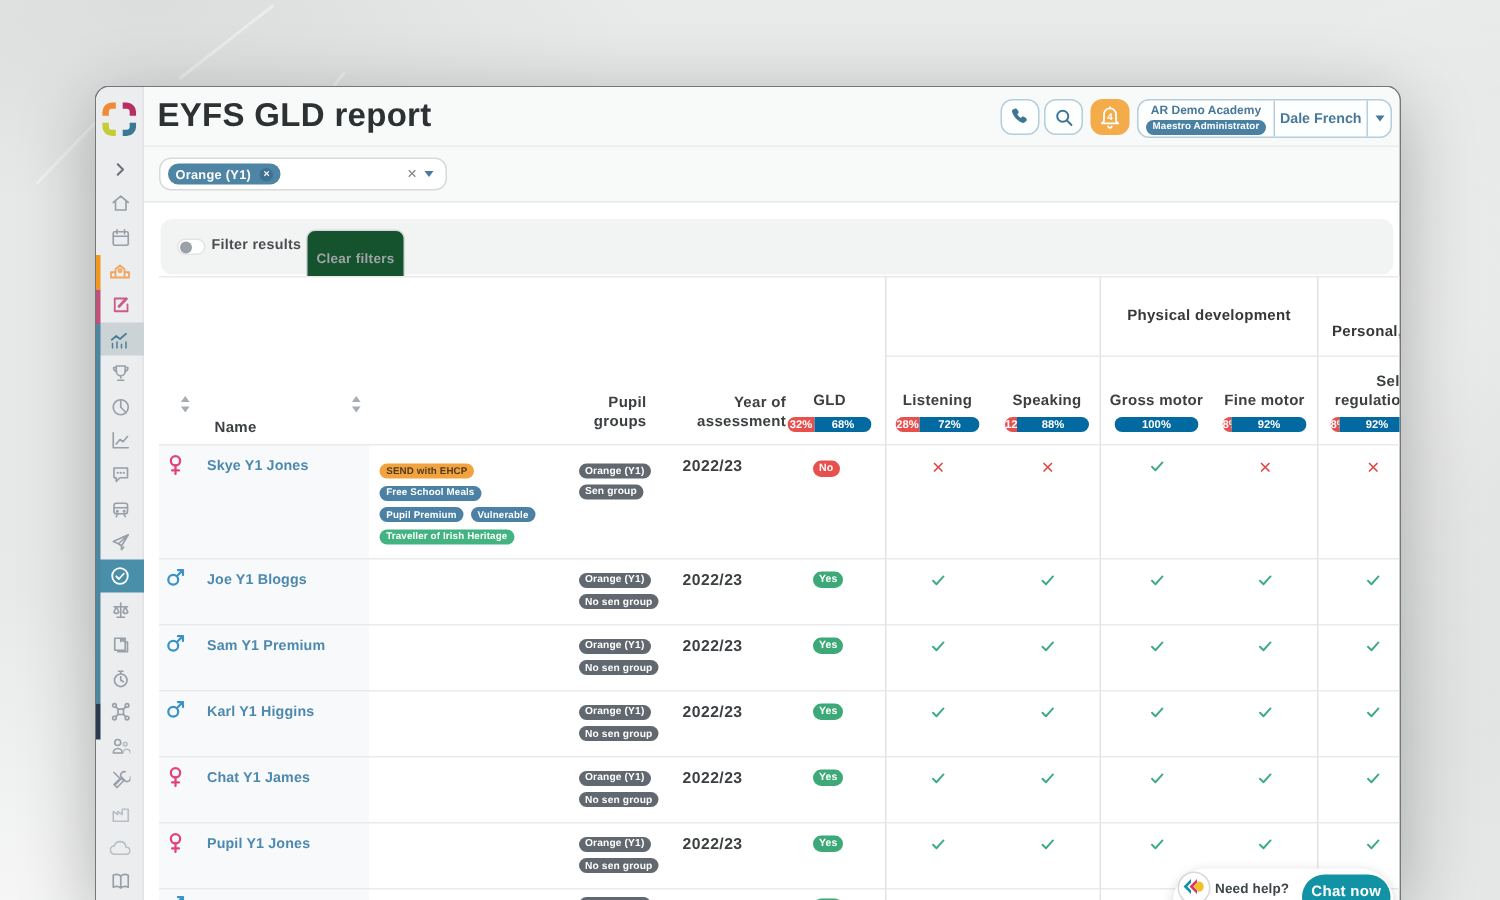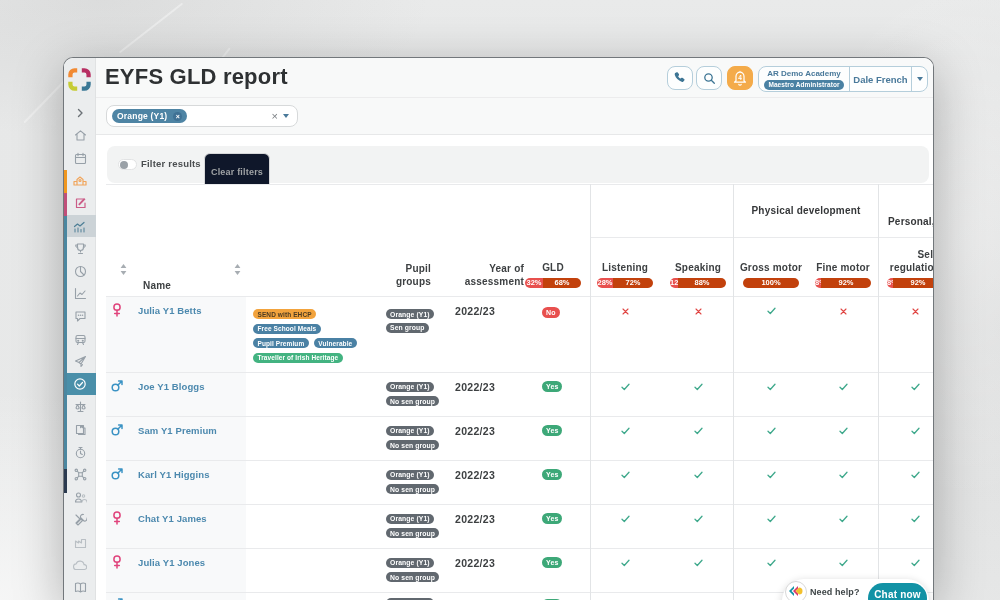--- a/index.html
+++ b/index.html
@@ -37,33 +37,33 @@
 .toolrow{position:absolute;left:32px;top:40px;right:0;height:37px;background:#f8f9f9;border-bottom:1px solid #e7e8e9}
 .selbox{position:absolute;left:42px;top:47px;width:192px;height:22px;background:#fff;border:1px solid #d7d9da;border-radius:8px;display:flex;align-items:center;padding:0 8px 0 5px}
 .selpill{background:#4e84a4;color:#fff;font-size:8.5px;font-weight:700;border-radius:7px;padding:2px 5px;display:flex;align-items:center;letter-spacing:.2px}
 .selpill .x{margin-left:6px;background:#3f7194;border-radius:50%;width:9px;height:9px;font-size:7px;display:flex;align-items:center;justify-content:center}
 .selctl{margin-left:auto;color:#7a7f83;font-size:9px;display:flex;align-items:center;gap:5px}
 
 .band{position:absolute;left:43px;top:88px;width:822px;height:37px;background:#f2f3f3;border-radius:8px}
 .tog{position:absolute;left:11px;top:13px;width:19px;height:11px;background:#fff;border:1px solid #e2e3e4;border-radius:6px}
 .tog i{position:absolute;left:1px;top:1px;width:8px;height:8px;background:#9aa1a7;border-radius:50%}
 .flab{position:absolute;left:34px;top:12px;font-size:9.5px;font-weight:700;color:#4b4e50;letter-spacing:.2px}
-.clrbtn{position:absolute;left:97px;top:7px;width:66px;height:38px;border:1px solid #d7d8d9;background:#0f172a;border-radius:6px;color:#a0a3a5;font-size:9px;font-weight:700;display:flex;align-items:center;justify-content:center;letter-spacing:.2px}
+.clrbtn{position:absolute;left:97px;top:7px;width:66px;height:38px;border:1px solid #d7d8d9;background:#14532d;border-radius:6px;color:#a0a3a5;font-size:9px;font-weight:700;display:flex;align-items:center;justify-content:center;letter-spacing:.2px}
 
 .tbl{position:absolute;left:0;top:126px;right:0;bottom:0;background:#fff}
 .hline{position:absolute;height:1px;background:#e9eaec}
 .vline{position:absolute;width:1px;background:#e2e4e6}
 .col1bg{position:absolute;left:42px;top:112px;width:140px;bottom:0;background:#f8f9fa}
 .gtitle{position:absolute;font-size:10px;white-space:nowrap;font-weight:700;color:#353739;text-align:center;line-height:13.5px;letter-spacing:.2px}
 .chead{position:absolute;font-size:10px;font-weight:700;color:#3d4042;text-align:right;line-height:13px;letter-spacing:.2px}
 .sort{position:absolute;font-size:5.5px;color:#9aa0a6;line-height:5.5px;text-align:center;letter-spacing:0}
 .stat{position:absolute;display:flex;flex-direction:column;align-items:center}
 .bar{display:flex;height:10px;width:56px;border-radius:5.5px;overflow:hidden;margin-top:4px;font-size:7.5px;font-weight:700;color:#fff;line-height:11px;text-align:center}
 .bar .r{background:#e8504e;line-height:10px}
-.bar .g{background:#c2410c;line-height:10px}
+.bar .g{background:#0369a1;line-height:10px}
 .name{position:absolute;font-size:9.5px;font-weight:700;color:#4c89ae;letter-spacing:.1px}
 .gen{position:absolute;font-size:15px;font-weight:700;line-height:15px}
 .gf{color:#e0447c}.gm{color:#3b93c4}
 .yr{position:absolute;font-size:10.5px;font-weight:700;color:#3d4042;letter-spacing:.3px}
 .yn{position:absolute;font-size:7px;font-weight:700;color:#fff;border-radius:5.5px;padding:1.5px 4px;line-height:8px;letter-spacing:.1px}
 .yes{background:#3da878}.no{background:#e8504e}
 .tag{font-size:6.5px;font-weight:700;border-radius:5px;padding:1.5px 4.5px;line-height:7px;color:#fff;display:inline-block;letter-spacing:.1px}
 .torange{background:#f2a33d;color:#4c3b22}
 .tblue{background:#4a81a4}
 .tgreen{background:#43b381}
@@ -341,21 +341,21 @@
         <div class="chead" style="position:static">Self-<br>regulation</div>
         <div class="bar">
           <span class="r" style="width:6px">8%</span>
           <span class="g" style="flex:1">92%</span>
         </div>
       </div>
       <div class="gen gf" style="left:48px;top:119px"><svg width="10" height="14" viewBox="0 0 10 14" fill="none" stroke="#e0447c" stroke-width="1.5" stroke-linecap="round">
           <circle cx="5" cy="4.2" r="3.1"></circle>
           <path d="M5 7.3V13M2.7 10.6h4.6"></path>
         </svg></div>
-      <div class="name" style="left:74px;top:121px">Julia Y1 Betts</div>
+      <div class="name" style="left:74px;top:121px">Skye Y1 Jones</div>
       <div class="gpill" style="position:absolute;left:322px;top:125px">Orange (Y1)</div>
       <div class="gpill" style="position:absolute;left:322px;top:138.6px">Sen group</div>
       <div class="yr" style="left:391px;top:121px">2022/23</div>
       <div class="yn no" style="position:absolute;left:478px;top:123px">No</div>
       <div class="mark" style="left:556px;top:122px">
         <svg width="7" height="7" viewBox="0 0 7 7">
           <path d="M1 1l5 5M6 1L1 6" fill="none" stroke="#e04543" stroke-width="1.1" stroke-linecap="round"></path>
         </svg>
       </div>
       <div class="mark" style="left:629px;top:122px">
@@ -511,21 +511,21 @@
       </div>
       <div class="mark" style="left:846px;top:330px">
         <svg width="9" height="8" viewBox="0 0 9 8">
           <path d="M1 4.2l2.3 2.3L8 1.3" fill="none" stroke="#3fa98c" stroke-width="1.3" stroke-linecap="round" stroke-linejoin="round"></path>
         </svg>
       </div>
       <div class="gen gf" style="left:48px;top:371px"><svg width="10" height="14" viewBox="0 0 10 14" fill="none" stroke="#e0447c" stroke-width="1.5" stroke-linecap="round">
           <circle cx="5" cy="4.2" r="3.1"></circle>
           <path d="M5 7.3V13M2.7 10.6h4.6"></path>
         </svg></div>
-      <div class="name" style="left:74px;top:373px">Julia Y1 Jones</div>
+      <div class="name" style="left:74px;top:373px">Pupil Y1 Jones</div>
       <div class="gpill" style="position:absolute;left:322px;top:373.5px">Orange (Y1)</div>
       <div class="gpill" style="position:absolute;left:322px;top:388px">No sen group</div>
       <div class="yr" style="left:391px;top:373px">2022/23</div>
       <div class="yn yes" style="position:absolute;left:478px;top:373px">Yes</div>
       <div class="mark" style="left:556px;top:374px">
         <svg width="9" height="8" viewBox="0 0 9 8">
           <path d="M1 4.2l2.3 2.3L8 1.3" fill="none" stroke="#3fa98c" stroke-width="1.3" stroke-linecap="round" stroke-linejoin="round"></path>
         </svg>
       </div>
       <div class="mark" style="left:629px;top:374px">

